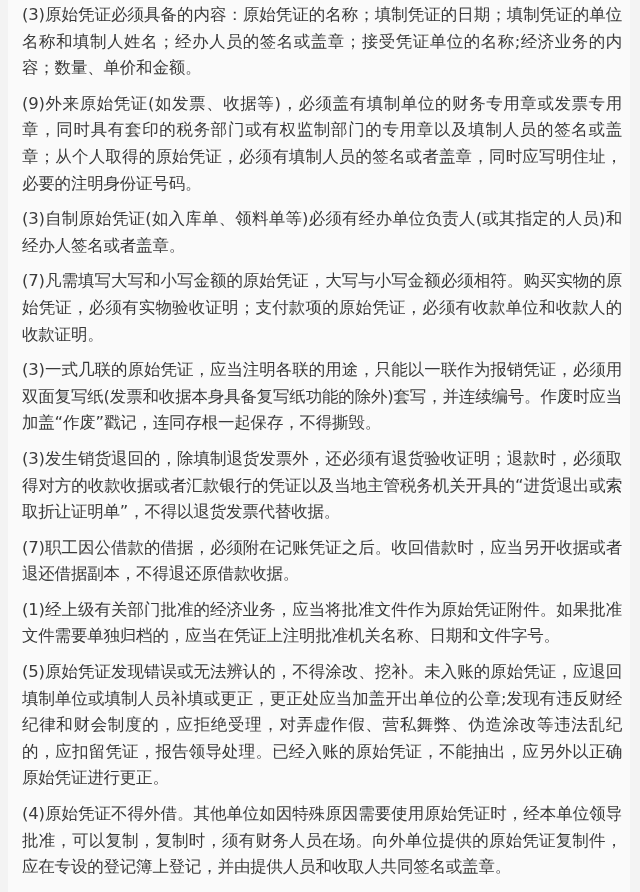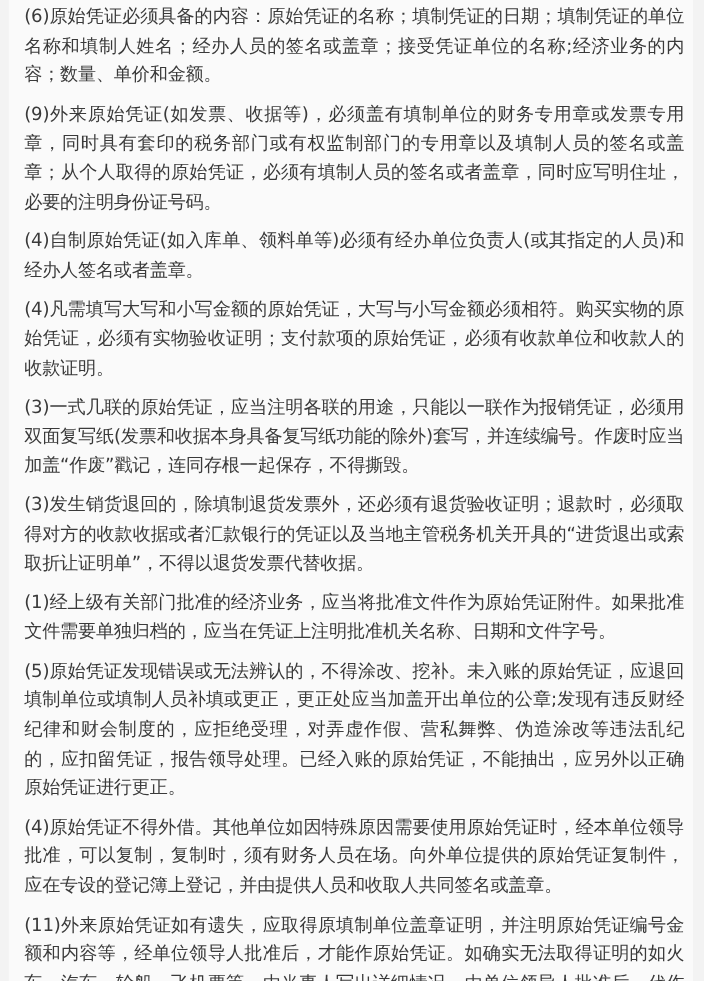--- a/index.html
+++ b/index.html
@@ -33,24 +33,25 @@
       margin: 0 0 9px 0;
       text-align: justify;
       word-break: break-all;
     }
   </style>
 </head>
 <body>
 
 <div class="page">
   <div class="content">
-    <p class="para">(6)原始凭证必须具备的内容：原始凭证的名称；填制凭证的日期；填制凭证的单位名称和填制人姓名；经办人员的签名或盖章；接受凭证单位的名称;经济业务的内容；数量、单价和金额。</p>
+    <p class="para">(3)原始凭证必须具备的内容：原始凭证的名称；填制凭证的日期；填制凭证的单位名称和填制人姓名；经办人员的签名或盖章；接受凭证单位的名称;经济业务的内容；数量、单价和金额。</p>
     <p class="para">(9)外来原始凭证(如发票、收据等)，必须盖有填制单位的财务专用章或发票专用章，同时具有套印的税务部门或有权监制部门的专用章以及填制人员的签名或盖章；从个人取得的原始凭证，必须有填制人员的签名或者盖章，同时应写明住址，必要的注明身份证号码。</p>
-    <p class="para">(4)自制原始凭证(如入库单、领料单等)必须有经办单位负责人(或其指定的人员)和经办人签名或者盖章。</p>
-    <p class="para">(4)凡需填写大写和小写金额的原始凭证，大写与小写金额必须相符。购买实物的原始凭证，必须有实物验收证明；支付款项的原始凭证，必须有收款单位和收款人的收款证明。</p>
+    <p class="para">(3)自制原始凭证(如入库单、领料单等)必须有经办单位负责人(或其指定的人员)和经办人签名或者盖章。</p>
+    <p class="para">(7)凡需填写大写和小写金额的原始凭证，大写与小写金额必须相符。购买实物的原始凭证，必须有实物验收证明；支付款项的原始凭证，必须有收款单位和收款人的收款证明。</p>
     <p class="para">(3)一式几联的原始凭证，应当注明各联的用途，只能以一联作为报销凭证，必须用双面复写纸(发票和收据本身具备复写纸功能的除外)套写，并连续编号。作废时应当加盖“作废”戳记，连同存根一起保存，不得撕毁。</p>
     <p class="para">(3)发生销货退回的，除填制退货发票外，还必须有退货验收证明；退款时，必须取得对方的收款收据或者汇款银行的凭证以及当地主管税务机关开具的“进货退出或索取折让证明单”，不得以退货发票代替收据。</p>
+    <p class="para">(7)职工因公借款的借据，必须附在记账凭证之后。收回借款时，应当另开收据或者退还借据副本，不得退还原借款收据。</p>
     <p class="para">(1)经上级有关部门批准的经济业务，应当将批准文件作为原始凭证附件。如果批准文件需要单独归档的，应当在凭证上注明批准机关名称、日期和文件字号。</p>
     <p class="para">(5)原始凭证发现错误或无法辨认的，不得涂改、挖补。未入账的原始凭证，应退回填制单位或填制人员补填或更正，更正处应当加盖开出单位的公章;发现有违反财经纪律和财会制度的，应拒绝受理，对弄虚作假、营私舞弊、伪造涂改等违法乱纪的，应扣留凭证，报告领导处理。已经入账的原始凭证，不能抽出，应另外以正确原始凭证进行更正。</p>
     <p class="para">(4)原始凭证不得外借。其他单位如因特殊原因需要使用原始凭证时，经本单位领导批准，可以复制，复制时，须有财务人员在场。向外单位提供的原始凭证复制件，应在专设的登记簿上登记，并由提供人员和收取人共同签名或盖章。</p>
     <p class="para">(11)外来原始凭证如有遗失，应取得原填制单位盖章证明，并注明原始凭证编号金额和内容等，经单位领导人批准后，才能作原始凭证。如确实无法取得证明的如火车、汽车、轮船、飞机票等，由当事人写出详细情况，由单位领导人批准后，代作原始凭证。</p>
   </div>
 </div>
 
 </body></html>

